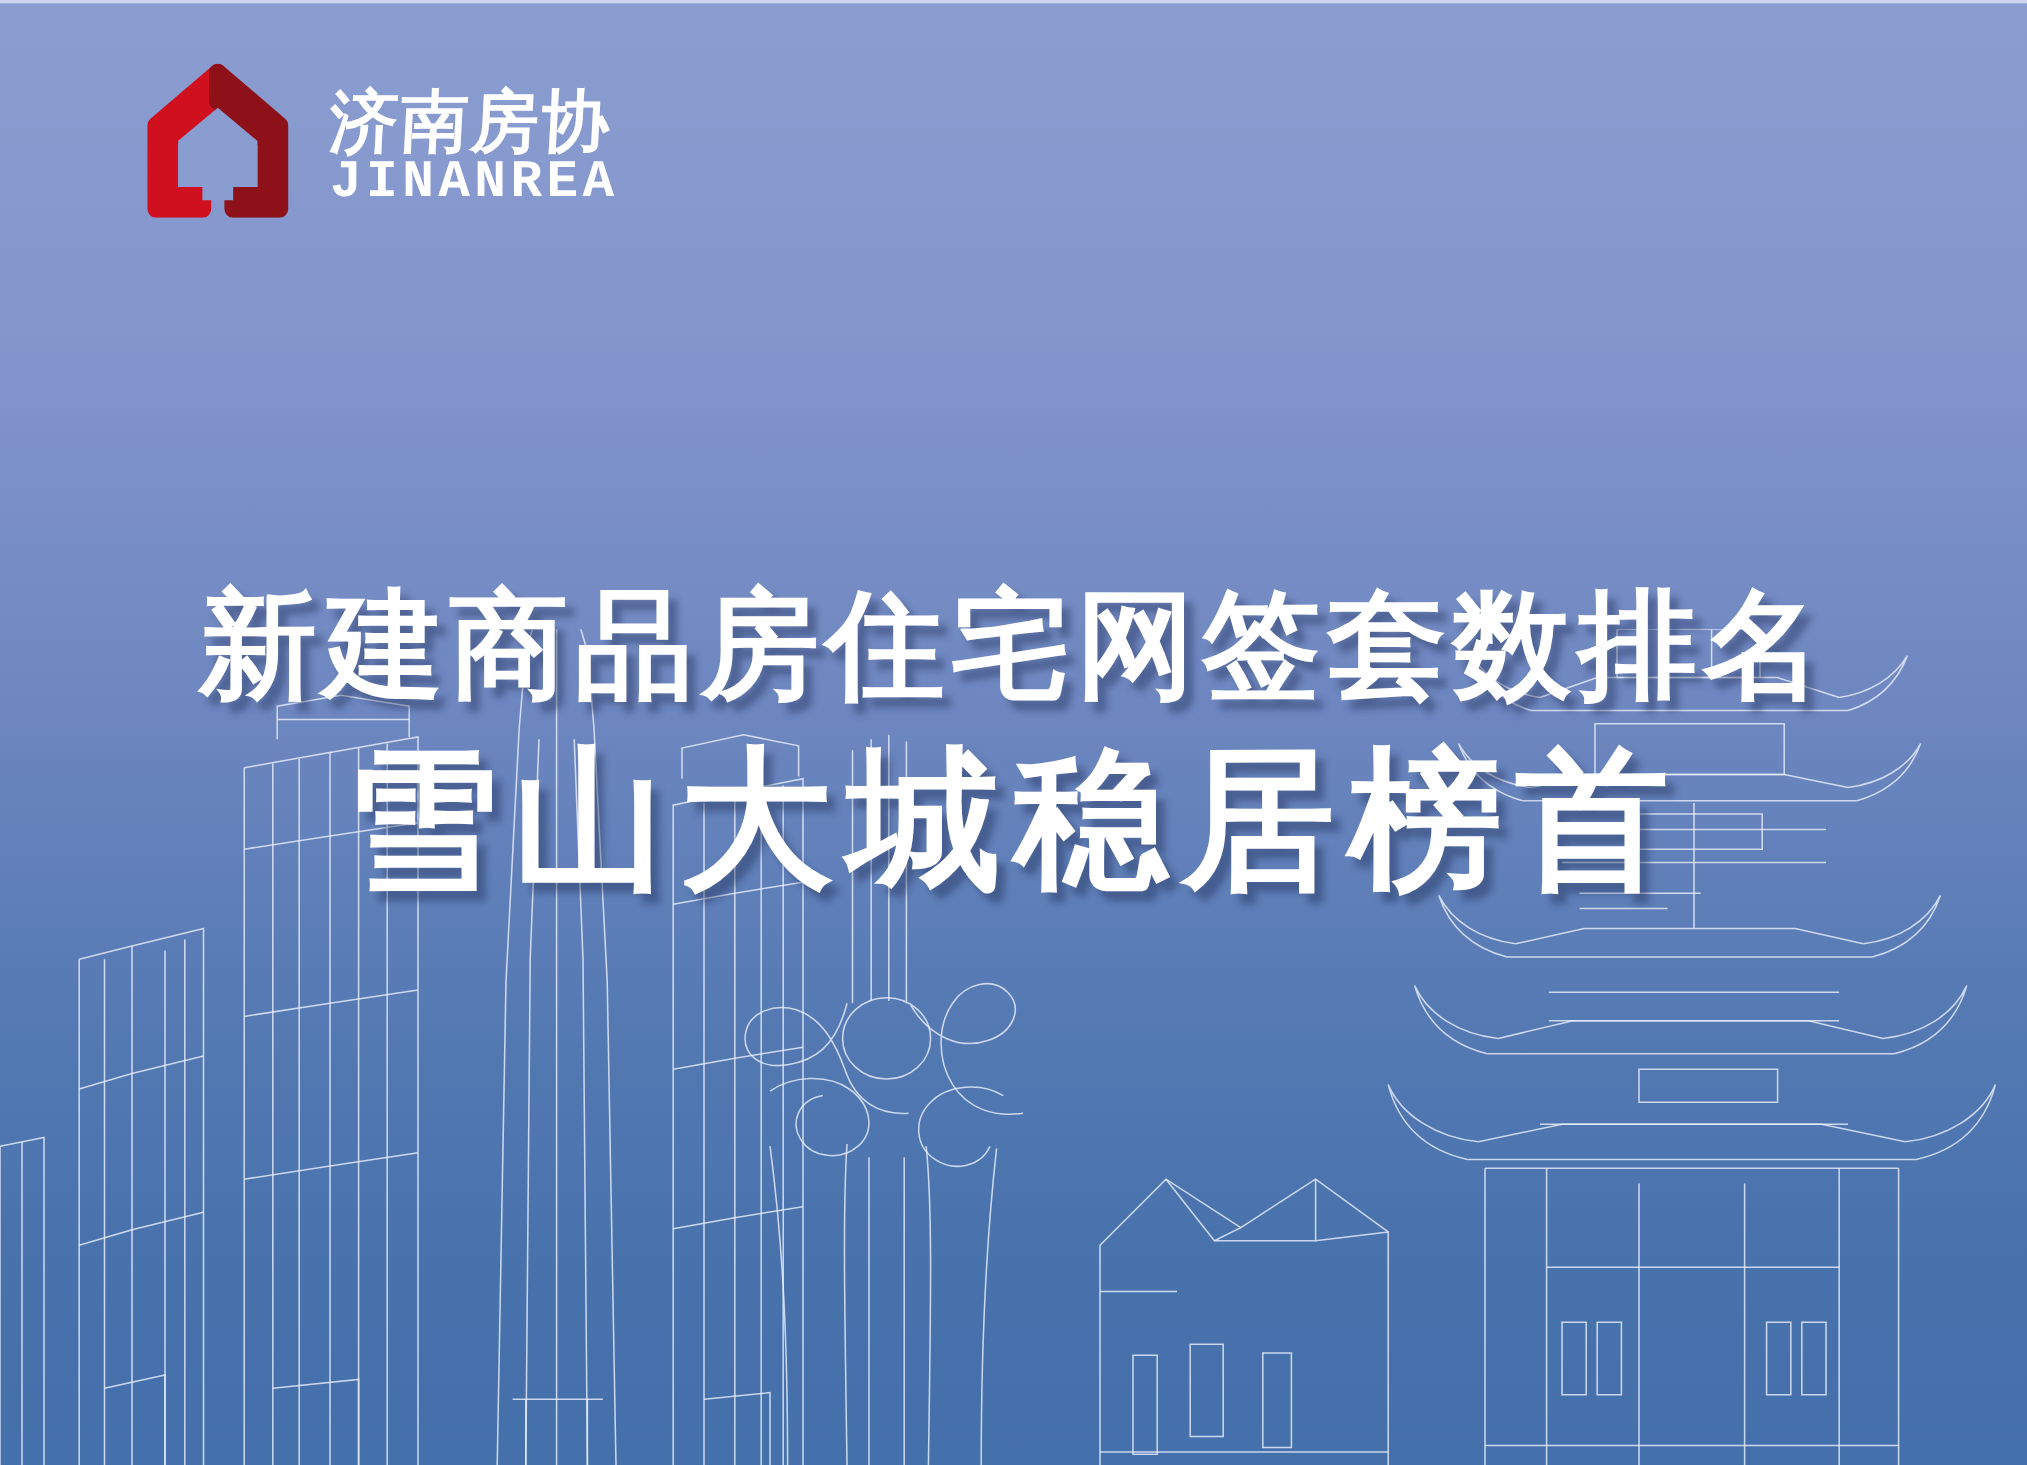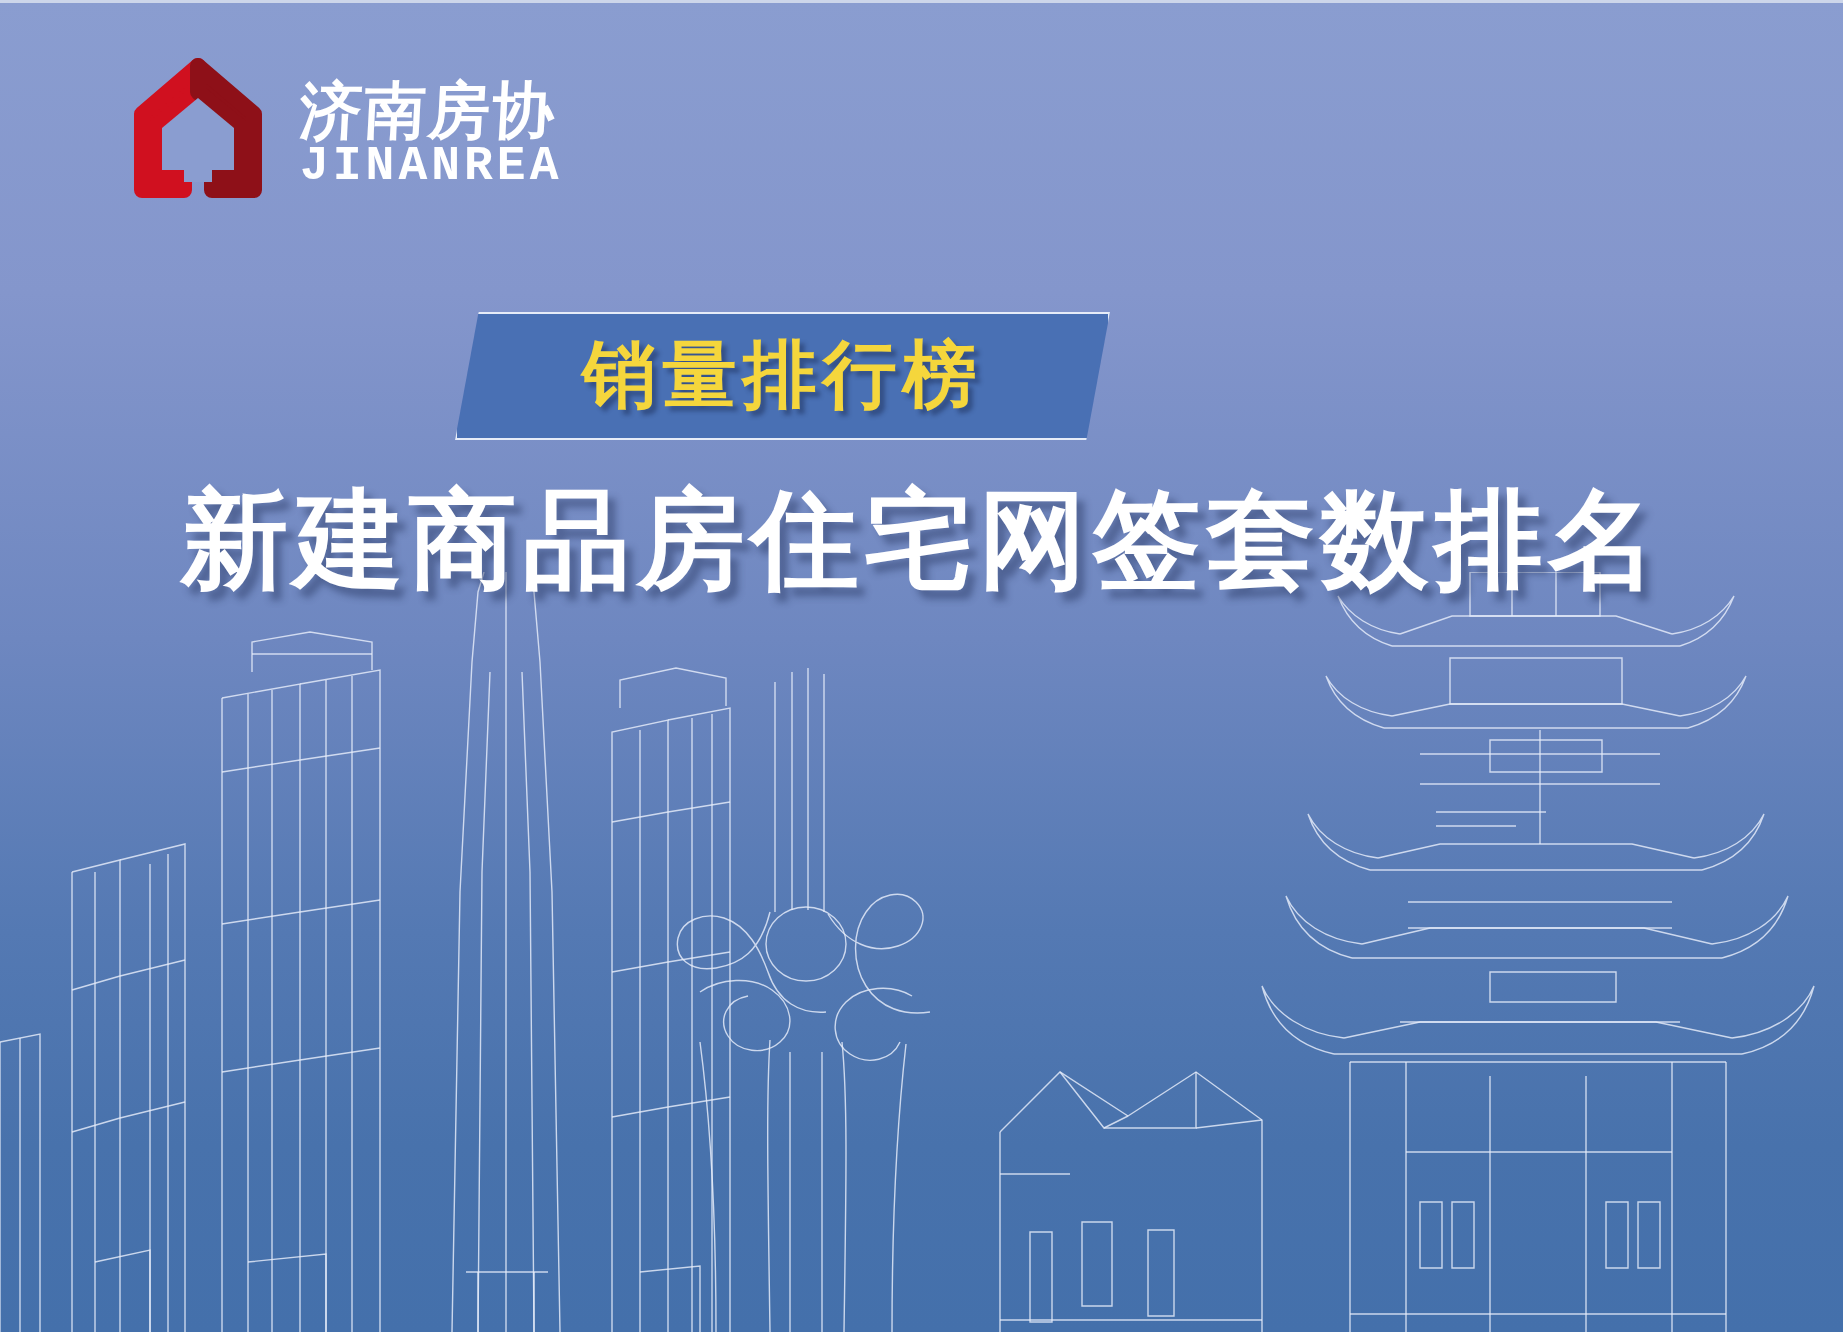--- a/index.html
+++ b/index.html
@@ -114,21 +114,21 @@
     color: #f5d63c;
     letter-spacing: 6px;
     text-shadow: 5px 5px 4px rgba(25,40,80,0.45);
     white-space: nowrap;
   }
 
   
   .headline {
     position: absolute;
     left: 0;
-    top: 476px;
+    top: 524px;
     width: 1843px;
     z-index: 18;
     text-align: center;
     pointer-events: none;
   }
   .headline-line {
     font-family: "DejaVu Serif", "Liberation Serif", serif;
     font-weight: 700;
     color: #ffffff;
     white-space: nowrap;
@@ -322,22 +322,19 @@
         <path d="M80 40 L44 70 L44 112 L116 112 L116 70 Z" fill="#8a9dd0" stroke="none"></path>
         <path d="M66 112 L66 124 L94 124 L94 112 Z" fill="#8a9dd0" stroke="none"></path>
       </svg>
     </div>
     <div class="logo-text">
       <div class="logo-cn">济南房协</div>
       <div class="logo-en">JINANREA</div>
     </div>
   </div>
 
-  <div class="banner">
-    <div class="banner-shape"></div>
-    <div class="banner-label">销量排行榜</div>
-  </div>
 
   <div class="headline">
     <div class="headline-line l1">新建商品房住宅网签套数排名</div>
+    <div class="headline-line l2">雪山大城稳居榜首</div>
   </div>
 
 </div>
 
 </body></html>

